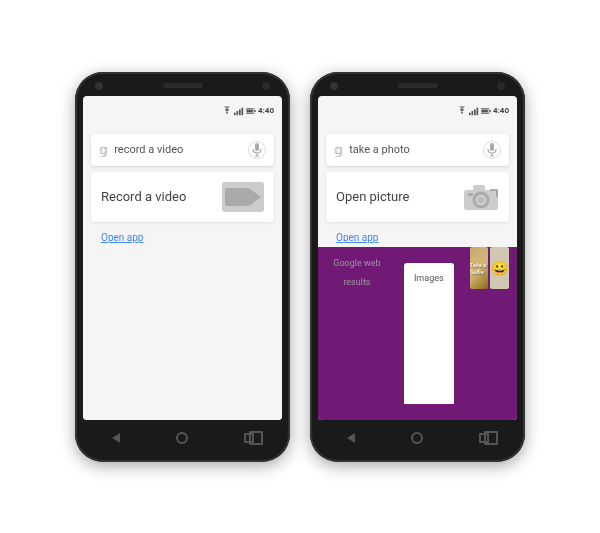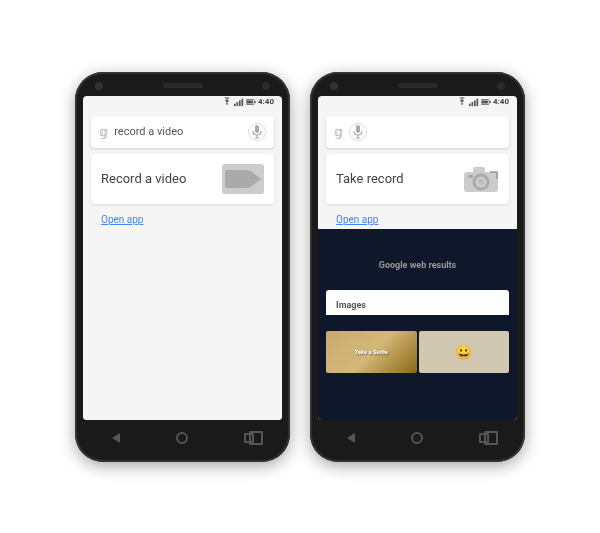--- a/index.html
+++ b/index.html
@@ -240,21 +240,21 @@
 
     .thumb-face {
       font-size: 14px;
     }
 
     
     .status-bar-right {
       display: flex;
       align-items: center;
       justify-content: flex-end;
-      padding: 1px 8px;
+      padding: 10px 8px;
       gap: 2px;
     }
 
     .status-text-time {
       font-size: 8px;
       color: #444;
       font-weight: bold;
     }
 
     .status-svg {
@@ -364,53 +364,54 @@
         <svg class="status-svg" viewBox="0 0 16 10">
           <rect x="0" y="1" width="13" height="8" rx="1" ry="1" fill="none" stroke="#555" stroke-width="1.2"></rect>
           <rect x="13.5" y="3.5" width="2" height="3" rx="0.5" fill="#555"></rect>
           <rect x="1" y="2.5" width="10" height="5" rx="0.5" fill="#555"></rect>
         </svg>
         <span class="status-text-time">4:40</span>
       </div>
 
       <div class="search-bar">
         <span class="google-g">𝕘</span>
+        <span class="search-text">take a photo</span>
         <div class="mic-icon">
           <svg width="10" height="14" viewBox="0 0 10 14">
             <rect x="3" y="0" width="4" height="8" rx="2" fill="#aaa"></rect>
             <path d="M1 6 Q1 10 5 10 Q9 10 9 6" fill="none" stroke="#aaa" stroke-width="1.2"></path>
             <line x1="5" y1="10" x2="5" y2="13" stroke="#aaa" stroke-width="1.2"></line>
             <line x1="3" y1="13" x2="7" y2="13" stroke="#aaa" stroke-width="1.2"></line>
           </svg>
         </div>
       </div>
 
       <div class="result-card">
-        <span class="result-label">Take record</span>
+        <span class="result-label">Open picture</span>
         <div class="camera-icon-container">
           <svg width="36" height="28" viewBox="0 0 36 28">
 
             <rect x="1" y="7" width="34" height="20" rx="3" fill="#ccc"></rect>
 
             <rect x="10" y="2" width="12" height="7" rx="2" fill="#ccc"></rect>
 
             <circle cx="18" cy="17" r="7" fill="none" stroke="#aaa" stroke-width="3"></circle>
 
             <circle cx="18" cy="17" r="3" fill="#bbb"></circle>
 
             <polyline points="27,7 34,7 34,14" fill="none" stroke="#999" stroke-width="1.5"></polyline>
 
             <rect x="5" y="10" width="5" height="3" rx="1" fill="#aaa"></rect>
           </svg>
         </div>
       </div>
 
       <div class="open-app-link">Open app</div>
 
-      <div style="flex:1;background:#0f172a;display:flex;flex-direction:column;font-weight:bold;">
+      <div style="flex:1;background:#701a75;display:flex;">
         <div style="height:20px;"></div>
         <div style="padding: 4px 10px 2px;text-align:center;">
           <span style="font-size:9px;color:#999;">Google web results</span>
         </div>
         <div style="margin: 16px 8px;background:#fff;border-radius:3px 3px 0 0;padding:3px 10px;">
           <span style="font-size:9px;color:#555;">Images</span>
         </div>
         <div class="image-row" style="margin:0 8px;">
           <div class="thumb-1 image-thumb">
             <span class="thumb-1-text">Take a Selfie</span>

